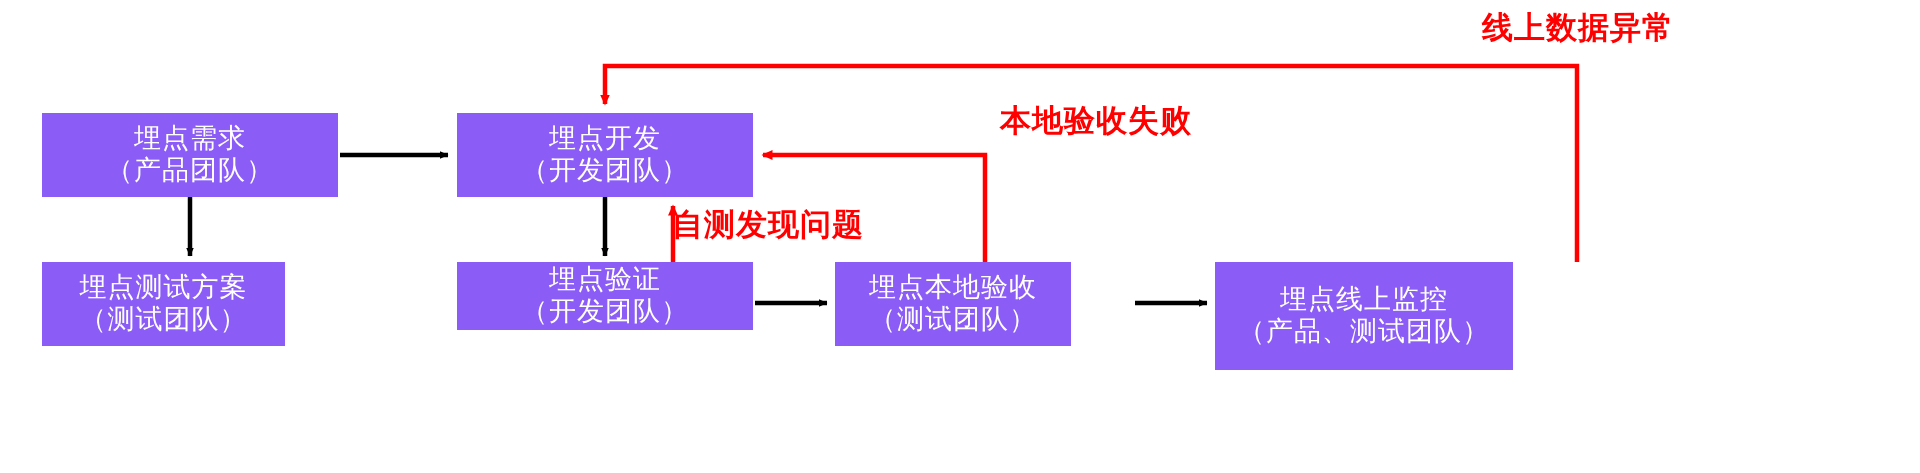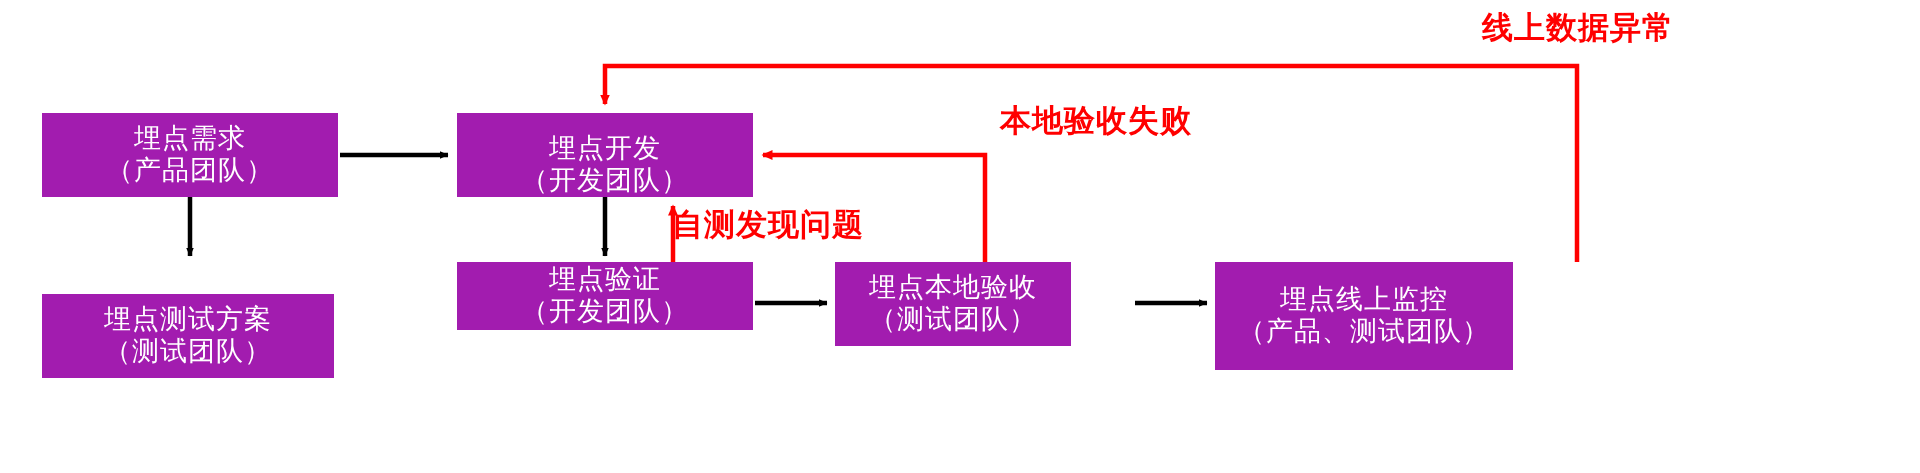--- a/index.html
+++ b/index.html
@@ -21,21 +21,21 @@
   #flow-svg {
     position: absolute;
     left: 0;
     top: 0;
     width: 1920px;
     height: 473px;
   }
   .node {
     position: absolute;
     box-sizing: border-box;
-    background: #a21caf;
+    background: #8b5cf6;
     color: #ffffff;
     display: flex;
     flex-direction: column;
     align-items: center;
     justify-content: center;
     text-align: center;
     line-height: 1.18;
     font-size: 27px;
     letter-spacing: 1px;
     z-index: 3;
@@ -101,26 +101,26 @@
     <g>
       <path d="M673,262 L673,206" fill="none" stroke="#FF0000" stroke-width="4.5" marker-end="url(#arrowRed)"></path>
     </g>
   </svg>
 
   <div class="node" style="left:42px; top:113px; width:296px; height:84px;">
     <span class="line1">埋点需求</span>
     <span class="line2">（产品团队）</span>
   </div>
 
-  <div class="node" style="left:457px; top:113px; width:296px; height:84px;justify-content:flex-end;">
+  <div class="node" style="left:457px; top:113px; width:296px; height:84px;">
     <span class="line1">埋点开发</span>
     <span class="line2">（开发团队）</span>
   </div>
 
-  <div class="node" style="left:42px; top:262px; width:292px; height:84px;margin-top:32px;">
+  <div class="node" style="left:42px; top:262px; width:243px; height:84px;">
     <span class="line1">埋点测试方案</span>
     <span class="line2">（测试团队）</span>
   </div>
 
   <div class="node" style="left:457px; top:262px; width:296px; height:68px;">
     <span class="line1">埋点验证</span>
     <span class="line2">（开发团队）</span>
   </div>
 
   <div class="node" style="left:835px; top:262px; width:236px; height:84px;">

